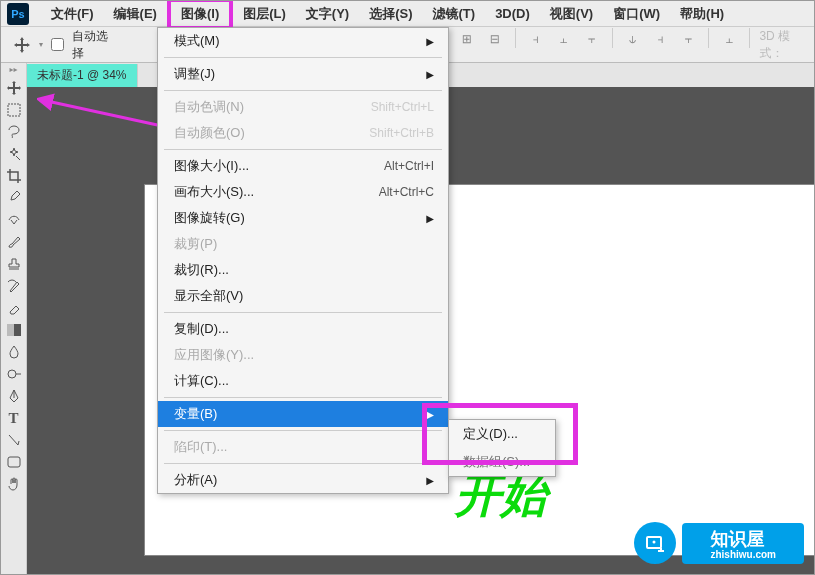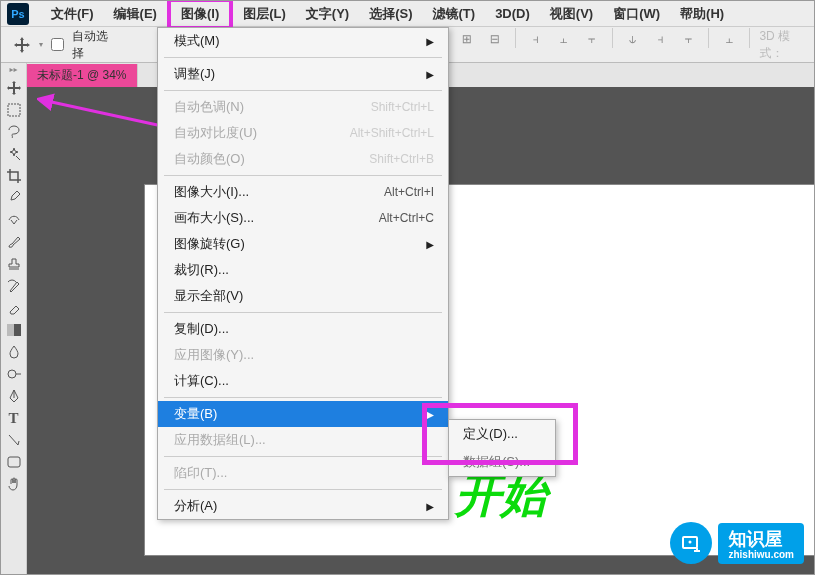--- a/index.html
+++ b/index.html
@@ -19,21 +19,21 @@
 .optbar-icons .sep { width: 1px; height: 20px; background: #ccc; margin: 0 3px; }
 .optbar .dim { color: #bbb; }
 
 .workspace { display: flex; height: calc(100% - 62px); }
 .toolstrip { width: 26px; background: #e8e8e8; border-right: 1px solid #ccc; display: flex; flex-direction: column; align-items: center; padding-top: 2px; }
 .toolstrip .tool { width: 24px; height: 22px; display: flex; align-items: center; justify-content: center; color: #555; cursor: pointer; font-size: 14px; }
 .toolstrip .chev { font-size: 8px; color: #888; height: 12px; }
 
 .canvas-area { flex: 1; background: #545454; position: relative; }
 .doc-tab { height: 24px; background: #e5e5e5; display: flex; align-items: center; }
-.doc-tab .tab { background: #ec4899; padding: 3px 10px; font-size: 12px; color: #333; border-right: 1px solid #ccc; }
+.doc-tab .tab { background: #5eead4; padding: 3px 10px; font-size: 12px; color: #333; border-right: 1px solid #ccc; }
 
 .canvas { position: absolute; left: 118px; top: 122px; width: 734px; height: 370px; background: #fff; box-shadow: 0 0 0 1px #888; }
 .canvas .start-text { position: absolute; left: 310px; top: 280px; font-size: 46px; color: #0bdb0b; font-weight: bold; font-style: italic; }
 
 
 .dropdown { position: absolute; left: 156px; top: 26px; width: 292px; background: #f5f5f5; border: 1px solid #aaa; box-shadow: 2px 2px 6px rgba(0,0,0,.25); z-index: 10; }
 .dropdown .mi { display: flex; justify-content: space-between; align-items: center; padding: 4px 14px 4px 16px; font-size: 13px; color: #222; cursor: pointer; }
 .dropdown .mi.disabled { color: #aaa; text-align: center; }
 .dropdown .mi .sc { color: #555; font-size: 12px; }
 .dropdown .mi.disabled .sc { color: #ccc; }
@@ -47,21 +47,21 @@
 .submenu .mi.disabled { color: #737373; }
 .submenu-wrap { position: absolute; left: 421px; top: 402px; width: 156px; height: 62px; border: 5px solid #e030e0; z-index: 12; pointer-events: none; }
 
 
 .arrow-annot { position: absolute; left: 36px; top: 80px; width: 130px; height: 50px; z-index: 5; pointer-events: none; }
 
 
 .watermark { position: absolute; right: 10px; bottom: 10px; display: flex; align-items: center; gap: 6px; z-index: 20; }
 .wm-badge { width: 42px; height: 42px; background: #00a0e9; border-radius: 50%; display: flex; align-items: center; justify-content: center; }
 .wm-badge svg { width: 24px; height: 24px; }
-.wm-text { background: #00a0e9; color: #fff; padding: 4px 10px; border-radius: 4px; font-size: 18px; font-weight: bold; }
+.wm-text { background: #00a0e9; color: #fff; padding: 4px 28px; border-radius: 4px; font-size: 18px; font-weight: bold; }
 .wm-sub { color: #fff; font-size: 10px; display: block; margin-top: -2px; }
 
 svg { display: block; }
 </style>
 </head>
 <body>
 
 <div class="menubar">
   <div class="ps-logo">Ps</div>
   <div class="menu-item">文件(F)</div>
@@ -223,63 +223,59 @@
     <div class="mi">
       <span>调整(J)</span>
       <span class="arrow">▶</span>
     </div>
     <div class="sep"></div>
     <div class="mi disabled">
       <span>自动色调(N)</span>
       <span class="sc">Shift+Ctrl+L</span>
     </div>
     <div class="mi disabled">
-      <span>自动对比度(U)</span>
-      <span class="sc">Alt+Shift+Ctrl+L</span>
-    </div>
-    <div class="mi disabled">
       <span>自动颜色(O)</span>
       <span class="sc">Shift+Ctrl+B</span>
     </div>
     <div class="sep"></div>
     <div class="mi">
       <span>图像大小(I)...</span>
       <span class="sc">Alt+Ctrl+I</span>
     </div>
     <div class="mi">
       <span>画布大小(S)...</span>
       <span class="sc">Alt+Ctrl+C</span>
     </div>
     <div class="mi">
       <span>图像旋转(G)</span>
       <span class="arrow">▶</span>
     </div>
+    <div class="mi disabled">
+      <span>裁剪(P)</span>
+    </div>
     <div class="mi">
       <span>裁切(R)...</span>
     </div>
     <div class="mi">
       <span>显示全部(V)</span>
     </div>
     <div class="sep"></div>
     <div class="mi">
       <span>复制(D)...</span>
     </div>
     <div class="mi disabled">
       <span>应用图像(Y)...</span>
     </div>
     <div class="mi">
       <span>计算(C)...</span>
     </div>
     <div class="sep"></div>
     <div class="mi selected">
       <span>变量(B)</span>
       <span class="arrow">▶</span>
-    </div>
-    <div class="mi disabled">
-      <span>应用数据组(L)...</span>
     </div>
     <div class="sep"></div>
     <div class="mi disabled">
       <span>陷印(T)...</span>
     </div>
     <div class="sep"></div>
     <div class="mi">
       <span>分析(A)</span>
       <span class="arrow">▶</span>
     </div>

